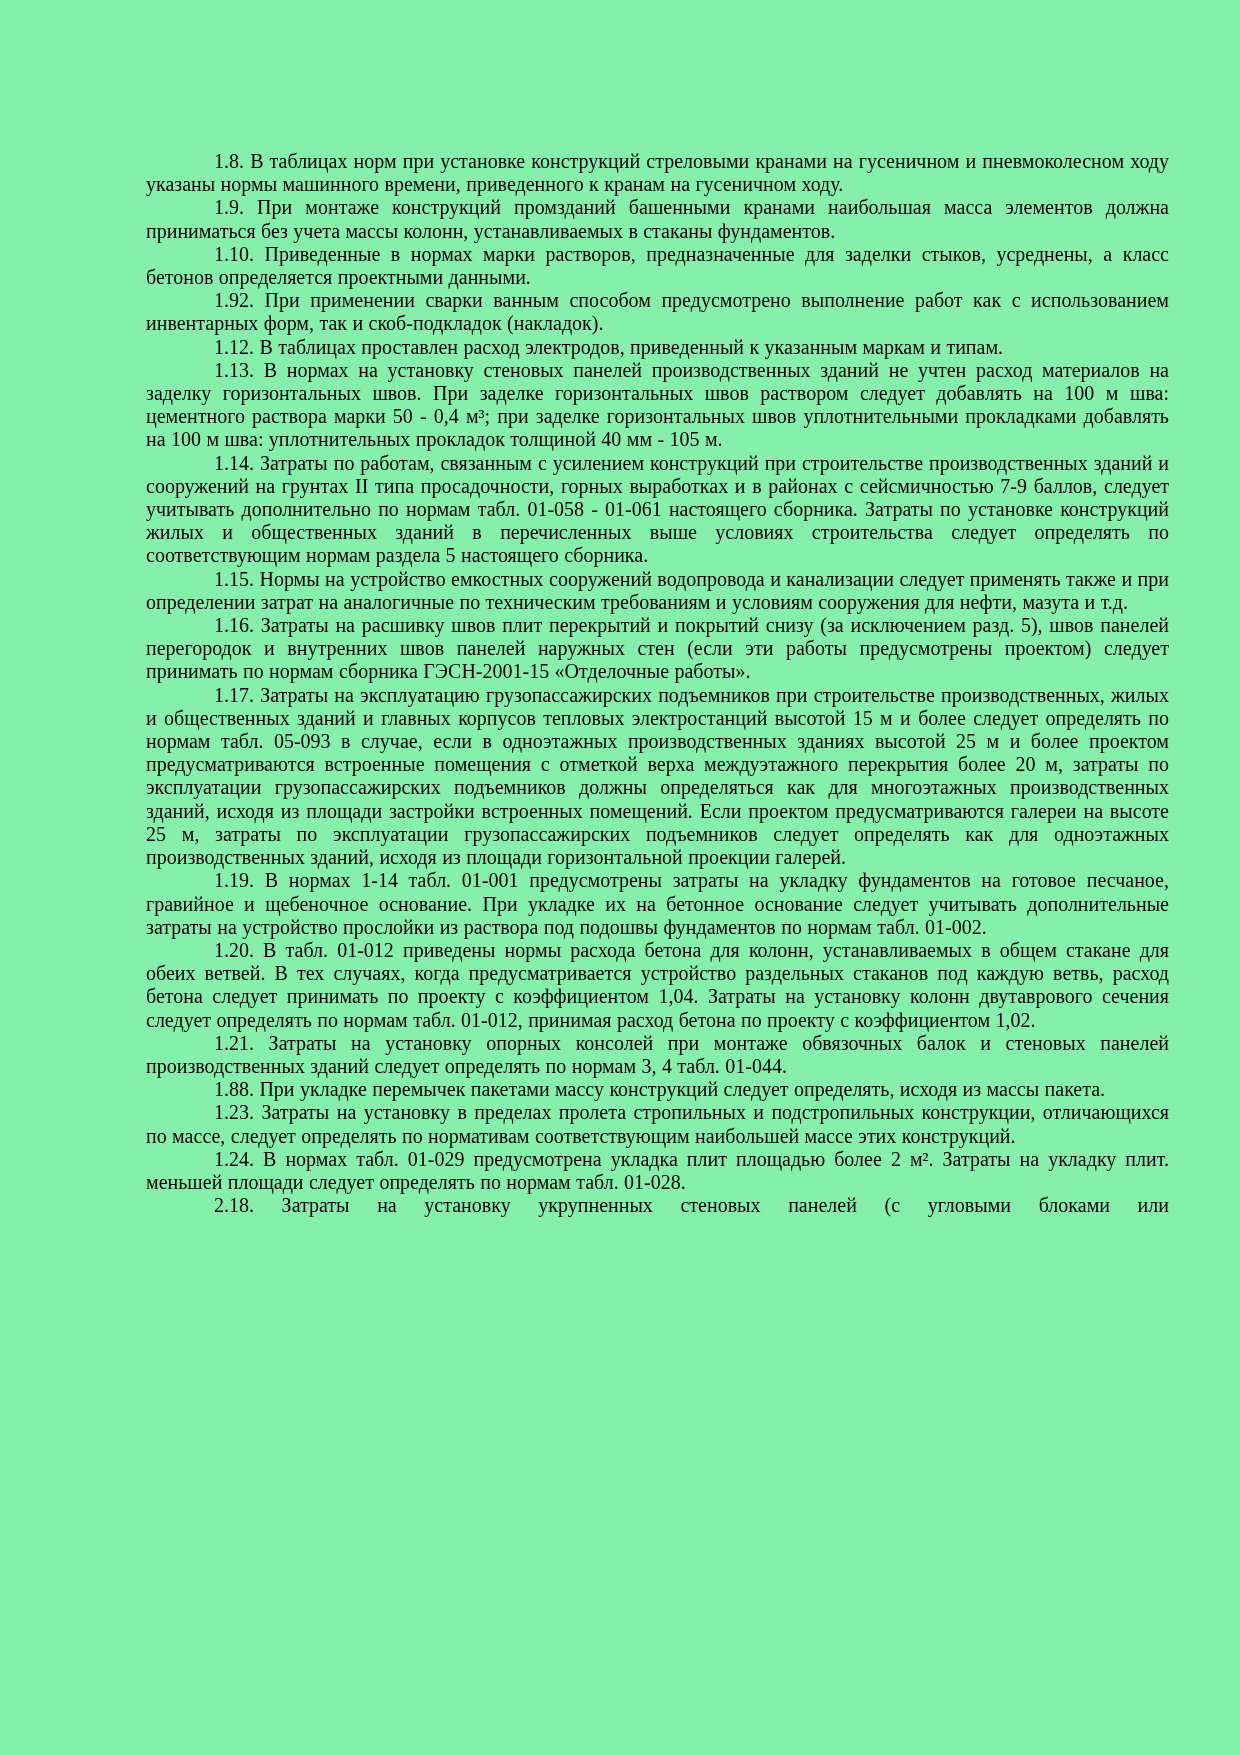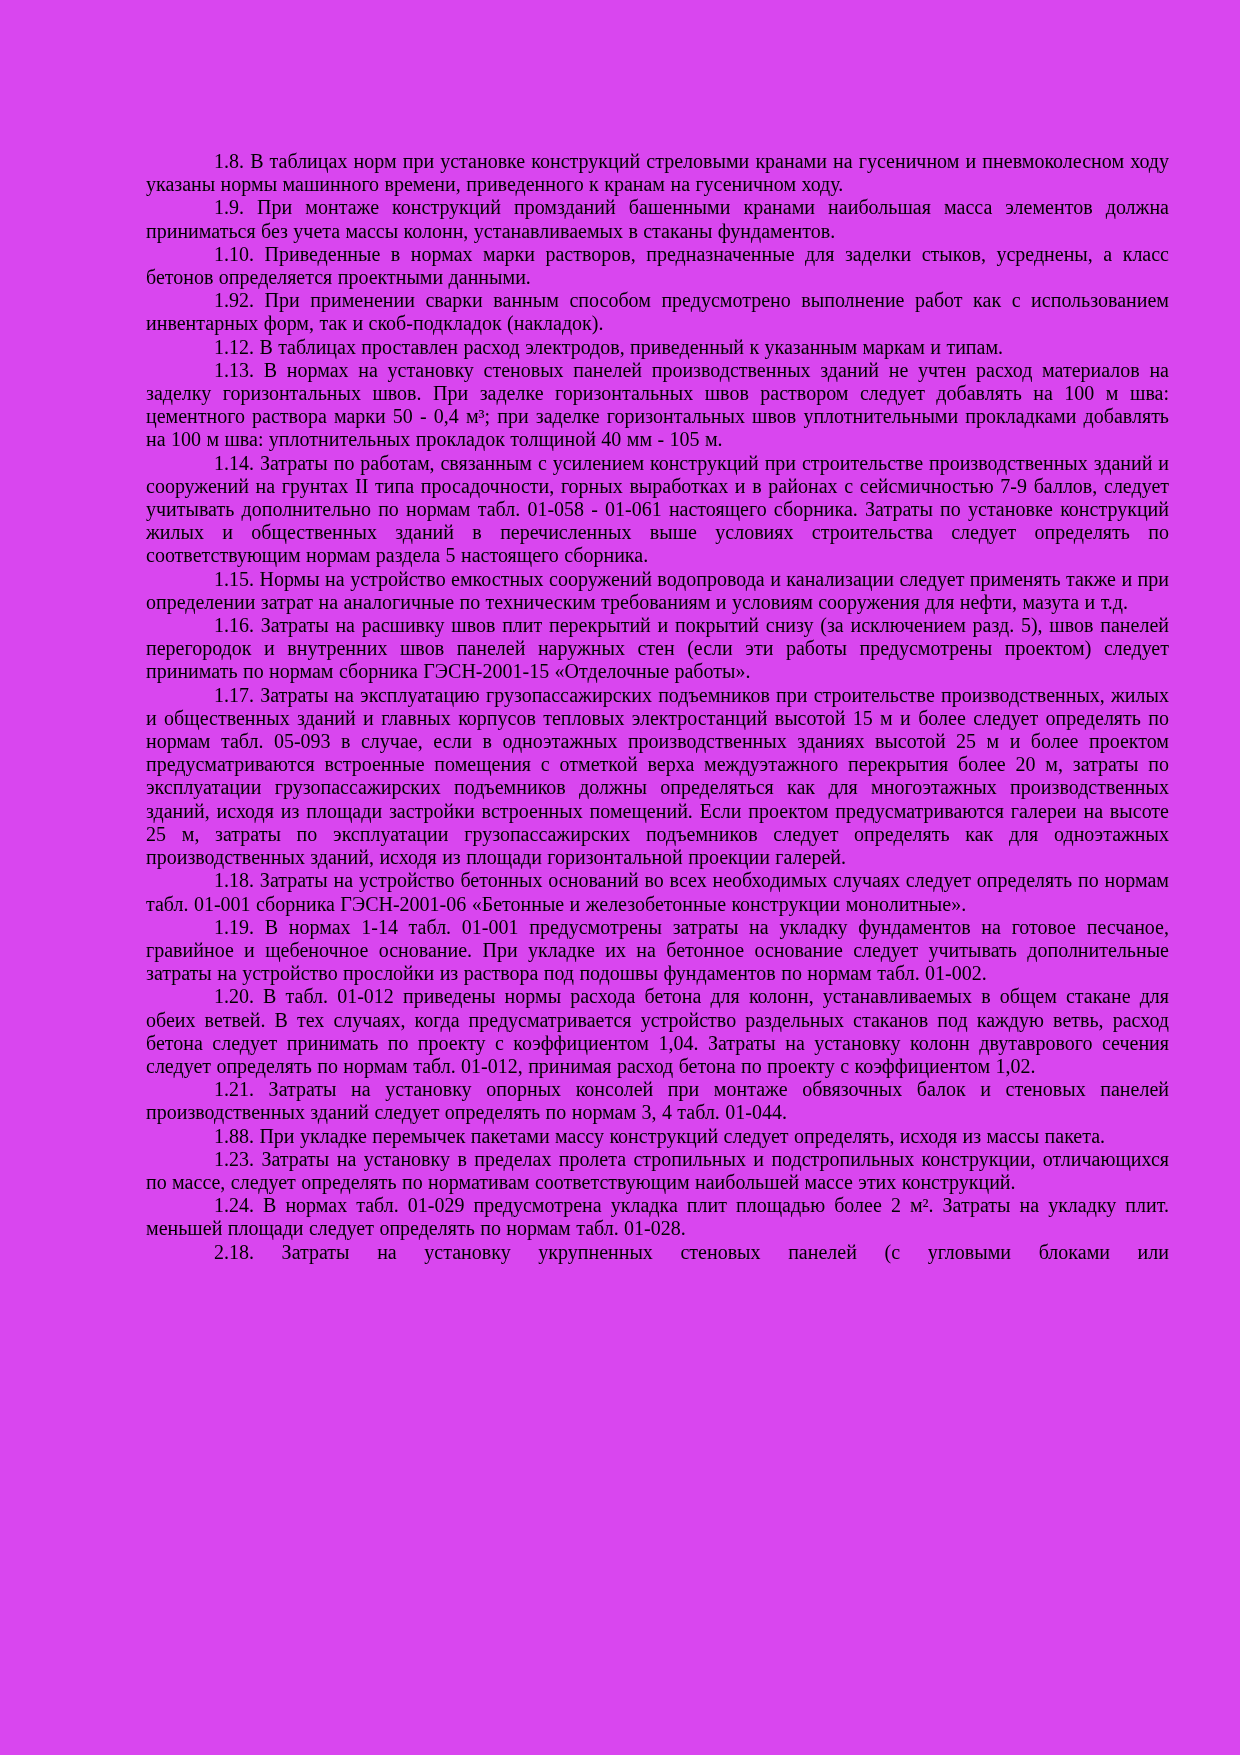--- a/index.html
+++ b/index.html
@@ -9,21 +9,21 @@
   }
   body {
     width: 1240px;
     height: 1755px;
     font-family: "Liberation Serif", "DejaVu Serif", serif;
   }
   .page {
     box-sizing: border-box;
     width: 1240px;
     height: 1755px;
-    background: #d946ef;
+    background: #86efac;
     padding: 150px 71px 0 146px;
     overflow: hidden;
   }
   .doc p {
     margin: 0;
     padding: 0;
     font-size: 20px;
     line-height: 23.2px;
     color: #000000;
     text-align: justify;
@@ -45,21 +45,20 @@
     <p>1.8. В таблицах норм при установке конструкций стреловыми кранами на гусеничном и пневмоколесном ходу указаны нормы машинного времени, приведенного к кранам на гусеничном ходу.</p>
     <p>1.9. При монтаже конструкций промзданий башенными кранами наибольшая масса элементов должна приниматься без учета массы колонн, устанавливаемых в стаканы фундаментов.</p>
     <p>1.10. Приведенные в нормах марки растворов, предназначенные для заделки стыков, усреднены, а класс бетонов определяется проектными данными.</p>
     <p>1.92. При применении сварки ванным способом предусмотрено выполнение работ как с использованием инвентарных форм, так и скоб-подкладок (накладок).</p>
     <p>1.12. В таблицах проставлен расход электродов, приведенный к указанным маркам и типам.</p>
     <p>1.13. В нормах на установку стеновых панелей производственных зданий не учтен расход материалов на заделку горизонтальных швов. При заделке горизонтальных швов раствором следует добавлять на 100 м шва: цементного раствора марки 50 - 0,4 м³; при заделке горизонтальных швов уплотнительными прокладками добавлять на 100 м шва: уплотнительных прокладок толщиной 40 мм - 105 м.</p>
     <p>1.14. Затраты по работам, связанным с усилением конструкций при строительстве производственных зданий и сооружений на грунтах II типа просадочности, горных выработках и в районах с сейсмичностью 7-9 баллов, следует учитывать дополнительно по нормам табл. 01-058 - 01-061 настоящего сборника. Затраты по установке конструкций жилых и общественных зданий в перечисленных выше условиях строительства следует определять по соответствующим нормам раздела 5 настоящего сборника.</p>
     <p>1.15. Нормы на устройство емкостных сооружений водопровода и канализации следует применять также и при определении затрат на аналогичные по техническим требованиям и условиям сооружения для нефти, мазута и т.д.</p>
     <p>1.16. Затраты на расшивку швов плит перекрытий и покрытий снизу (за исключением разд. 5), швов панелей перегородок и внутренних швов панелей наружных стен (если эти работы предусмотрены проектом) следует принимать по нормам сборника ГЭСН-2001-15 «Отделочные работы».</p>
     <p>1.17. Затраты на эксплуатацию грузопассажирских подъемников при строительстве производственных, жилых и общественных зданий и главных корпусов тепловых электростанций высотой 15 м и более следует определять по нормам табл. 05-093 в случае, если в одноэтажных производственных зданиях высотой 25 м и более проектом предусматриваются встроенные помещения с отметкой верха междуэтажного перекрытия более 20 м, затраты по эксплуатации грузопассажирских подъемников должны определяться как для многоэтажных производственных зданий, исходя из площади застройки встроенных помещений. Если проектом предусматриваются галереи на высоте 25 м, затраты по эксплуатации грузопассажирских подъемников следует определять как для одноэтажных производственных зданий, исходя из площади горизонтальной проекции галерей.</p>
-    <p>1.18. Затраты на устройство бетонных оснований во всех необходимых случаях следует определять по нормам табл. 01-001 сборника ГЭСН-2001-06 «Бетонные и железобетонные конструкции монолитные».</p>
     <p>1.19. В нормах 1-14 табл. 01-001 предусмотрены затраты на укладку фундаментов на готовое песчаное, гравийное и щебеночное основание. При укладке их на бетонное основание следует учитывать дополнительные затраты на устройство прослойки из раствора под подошвы фундаментов по нормам табл. 01-002.</p>
     <p>1.20. В табл. 01-012 приведены нормы расхода бетона для колонн, устанавливаемых в общем стакане для обеих ветвей. В тех случаях, когда предусматривается устройство раздельных стаканов под каждую ветвь, расход бетона следует принимать по проекту с коэффициентом 1,04. Затраты на установку колонн двутаврового сечения следует определять по нормам табл. 01-012, принимая расход бетона по проекту с коэффициентом 1,02.</p>
     <p>1.21. Затраты на установку опорных консолей при монтаже обвязочных балок и стеновых панелей производственных зданий следует определять по нормам 3, 4 табл. 01-044.</p>
     <p>1.88. При укладке перемычек пакетами массу конструкций следует определять, исходя из массы пакета.</p>
     <p>1.23. Затраты на установку в пределах пролета стропильных и подстропильных конструкции, отличающихся по массе, следует определять по нормативам соответствующим наибольшей массе этих конструкций.</p>
     <p>1.24. В нормах табл. 01-029 предусмотрена укладка плит площадью более 2 м². Затраты на укладку плит. меньшей площади следует определять по нормам табл. 01-028.</p>
     <p class="cut-off">2.18. Затраты на установку укрупненных стеновых панелей (с угловыми блоками или</p>
   </div>
 </div>
 

